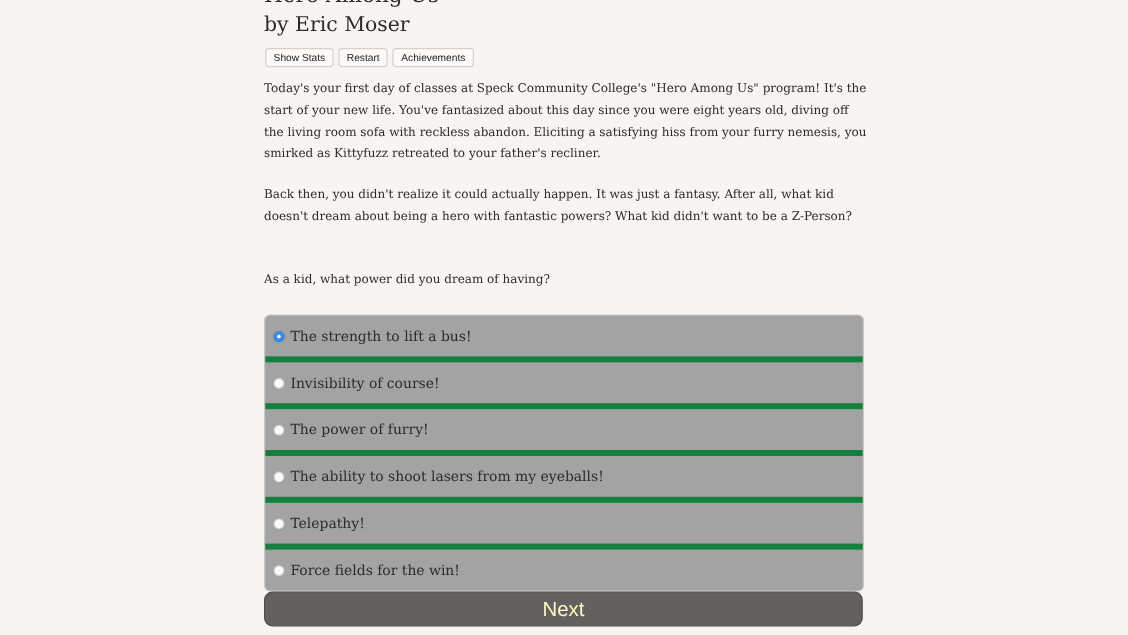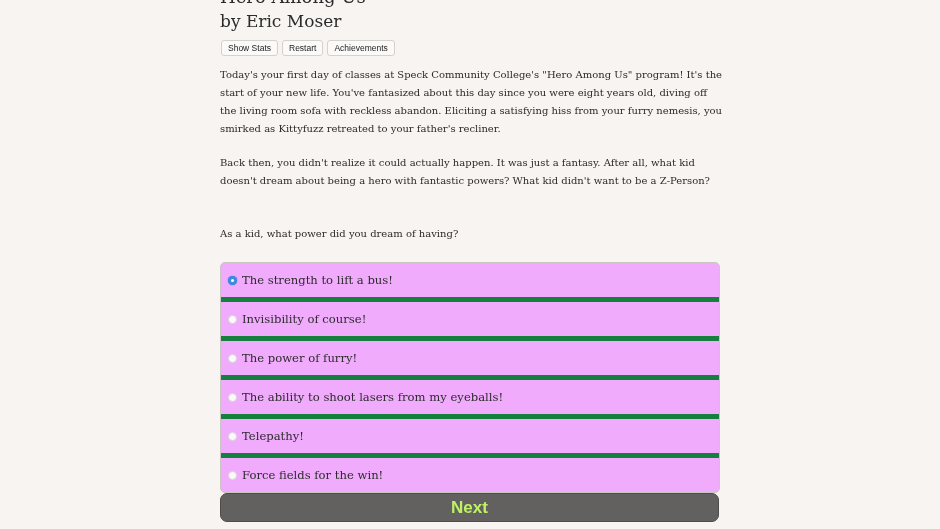--- a/index.html
+++ b/index.html
@@ -32,21 +32,21 @@
     height: 10px; line-height: 10px;
   }
   .para {
     position: absolute; left: 220px; width: 505px;
     font-size: 10px; line-height: 18px; color: #2b2b2b;
     margin: 0;
   }
   .choices {
     position: absolute; left: 220px; top: 262px; width: 498px;
     border: 1px solid #c9c6c3; border-radius: 5px;
-    background: #f0abfc;
+    background: #a3a3a3;
     overflow: hidden;
   }
   .choice {
     height: 34px; border-top: 5px solid #15803d;
     display: flex; align-items: center; padding-left: 7px;
     font-size: 11.6px; color: #2b2b2b;
   }
   .choice:first-child { border-top: none; }
   .radio {
     width: 9px; height: 9px; border-radius: 50%;
@@ -58,22 +58,22 @@
     box-shadow: 0 0 1px #2a6fc4;
     position: relative;
   }
   .radio.checked::after {
     content: ""; position: absolute; left: 3px; top: 3px;
     width: 3px; height: 3px; border-radius: 50%; background: #fff;
   }
   .next-btn {
     position: absolute; left: 220px; top: 493px; width: 499px; height: 29px;
     background: #636160; border: 1px solid #4f4d4c; border-radius: 7px;
-    color: #bef264; box-sizing: border-box;
-    font-family: "Liberation Sans", sans-serif; font-weight: bold;
+    color: #fef9c3; box-sizing: border-box;
+    font-family: "Liberation Sans", sans-serif; font-weight: normal;
     font-size: 17px; display: flex; align-items: center; justify-content: center;
   }
 </style>
 </head>
 <body>
 
 <div class="title-cut">Hero Among Us</div>
 <div class="author">by Eric Moser</div>
 
 <div class="btn-row">

